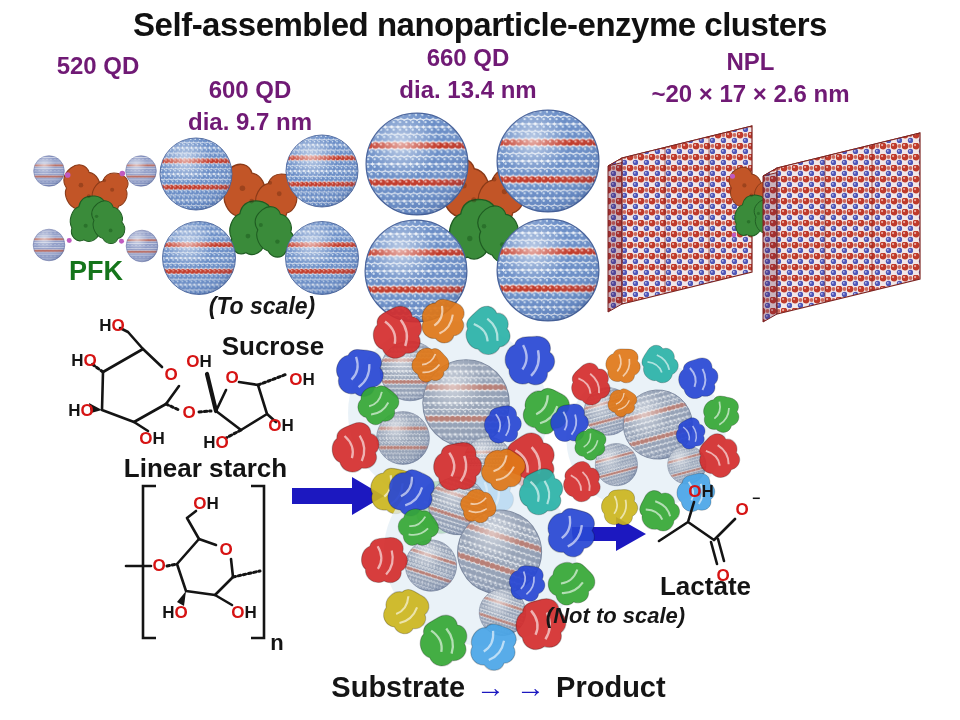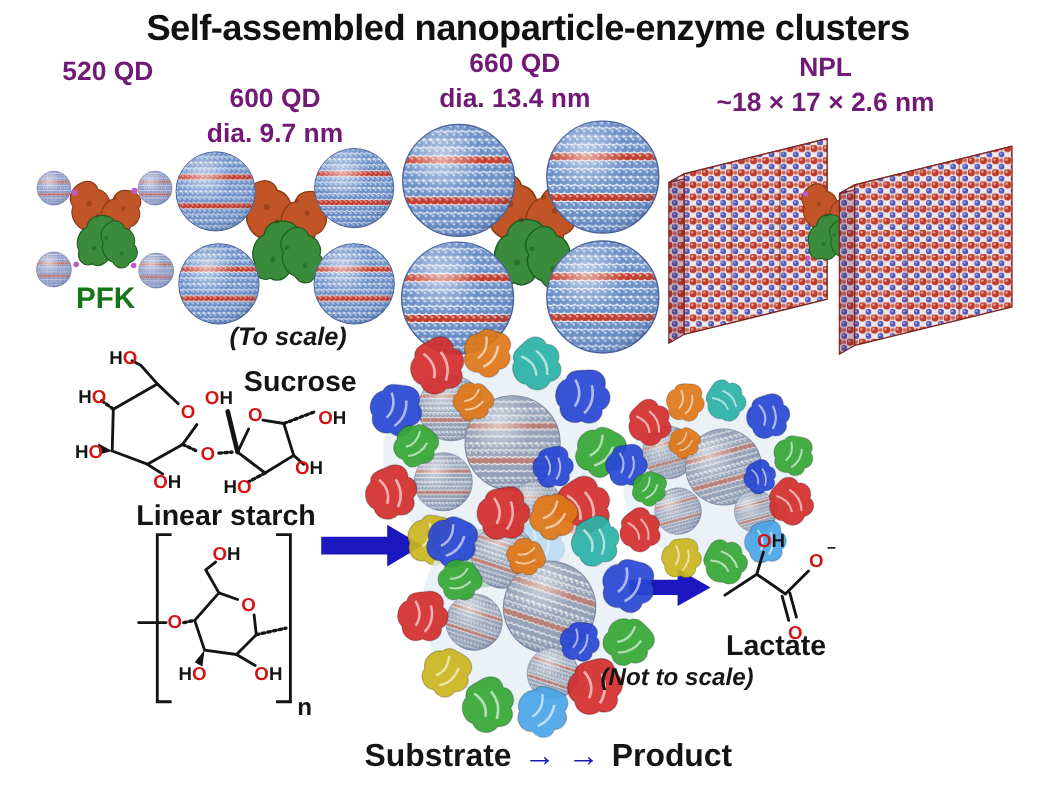--- a/index.html
+++ b/index.html
@@ -325,21 +325,21 @@
   <div class="plabel" id="pl1">
     <div>600 QD</div>
     <div>dia. 9.7 nm</div>
   </div>
   <div class="plabel" id="pl2">
     <div>660 QD</div>
     <div>dia. 13.4 nm</div>
   </div>
   <div class="plabel" id="pl3">
     <div>NPL</div>
-    <div>~18 × 17 × 2.6 nm</div>
+    <div>~20 × 17 × 2.6 nm</div>
   </div>
 
   <div class="pfk">PFK</div>
   <div class="scale-note" id="toscale">(To scale)</div>
   <div class="mol-label" id="sucrose-label">Sucrose</div>
   <div class="mol-label" id="lactate-label">Lactate</div>
   <div class="mol-label" id="starch-label">Linear starch</div>
   <div class="scale-note" id="nottoscale">(Not to scale)</div>
 
   <div class="bottom-line">

